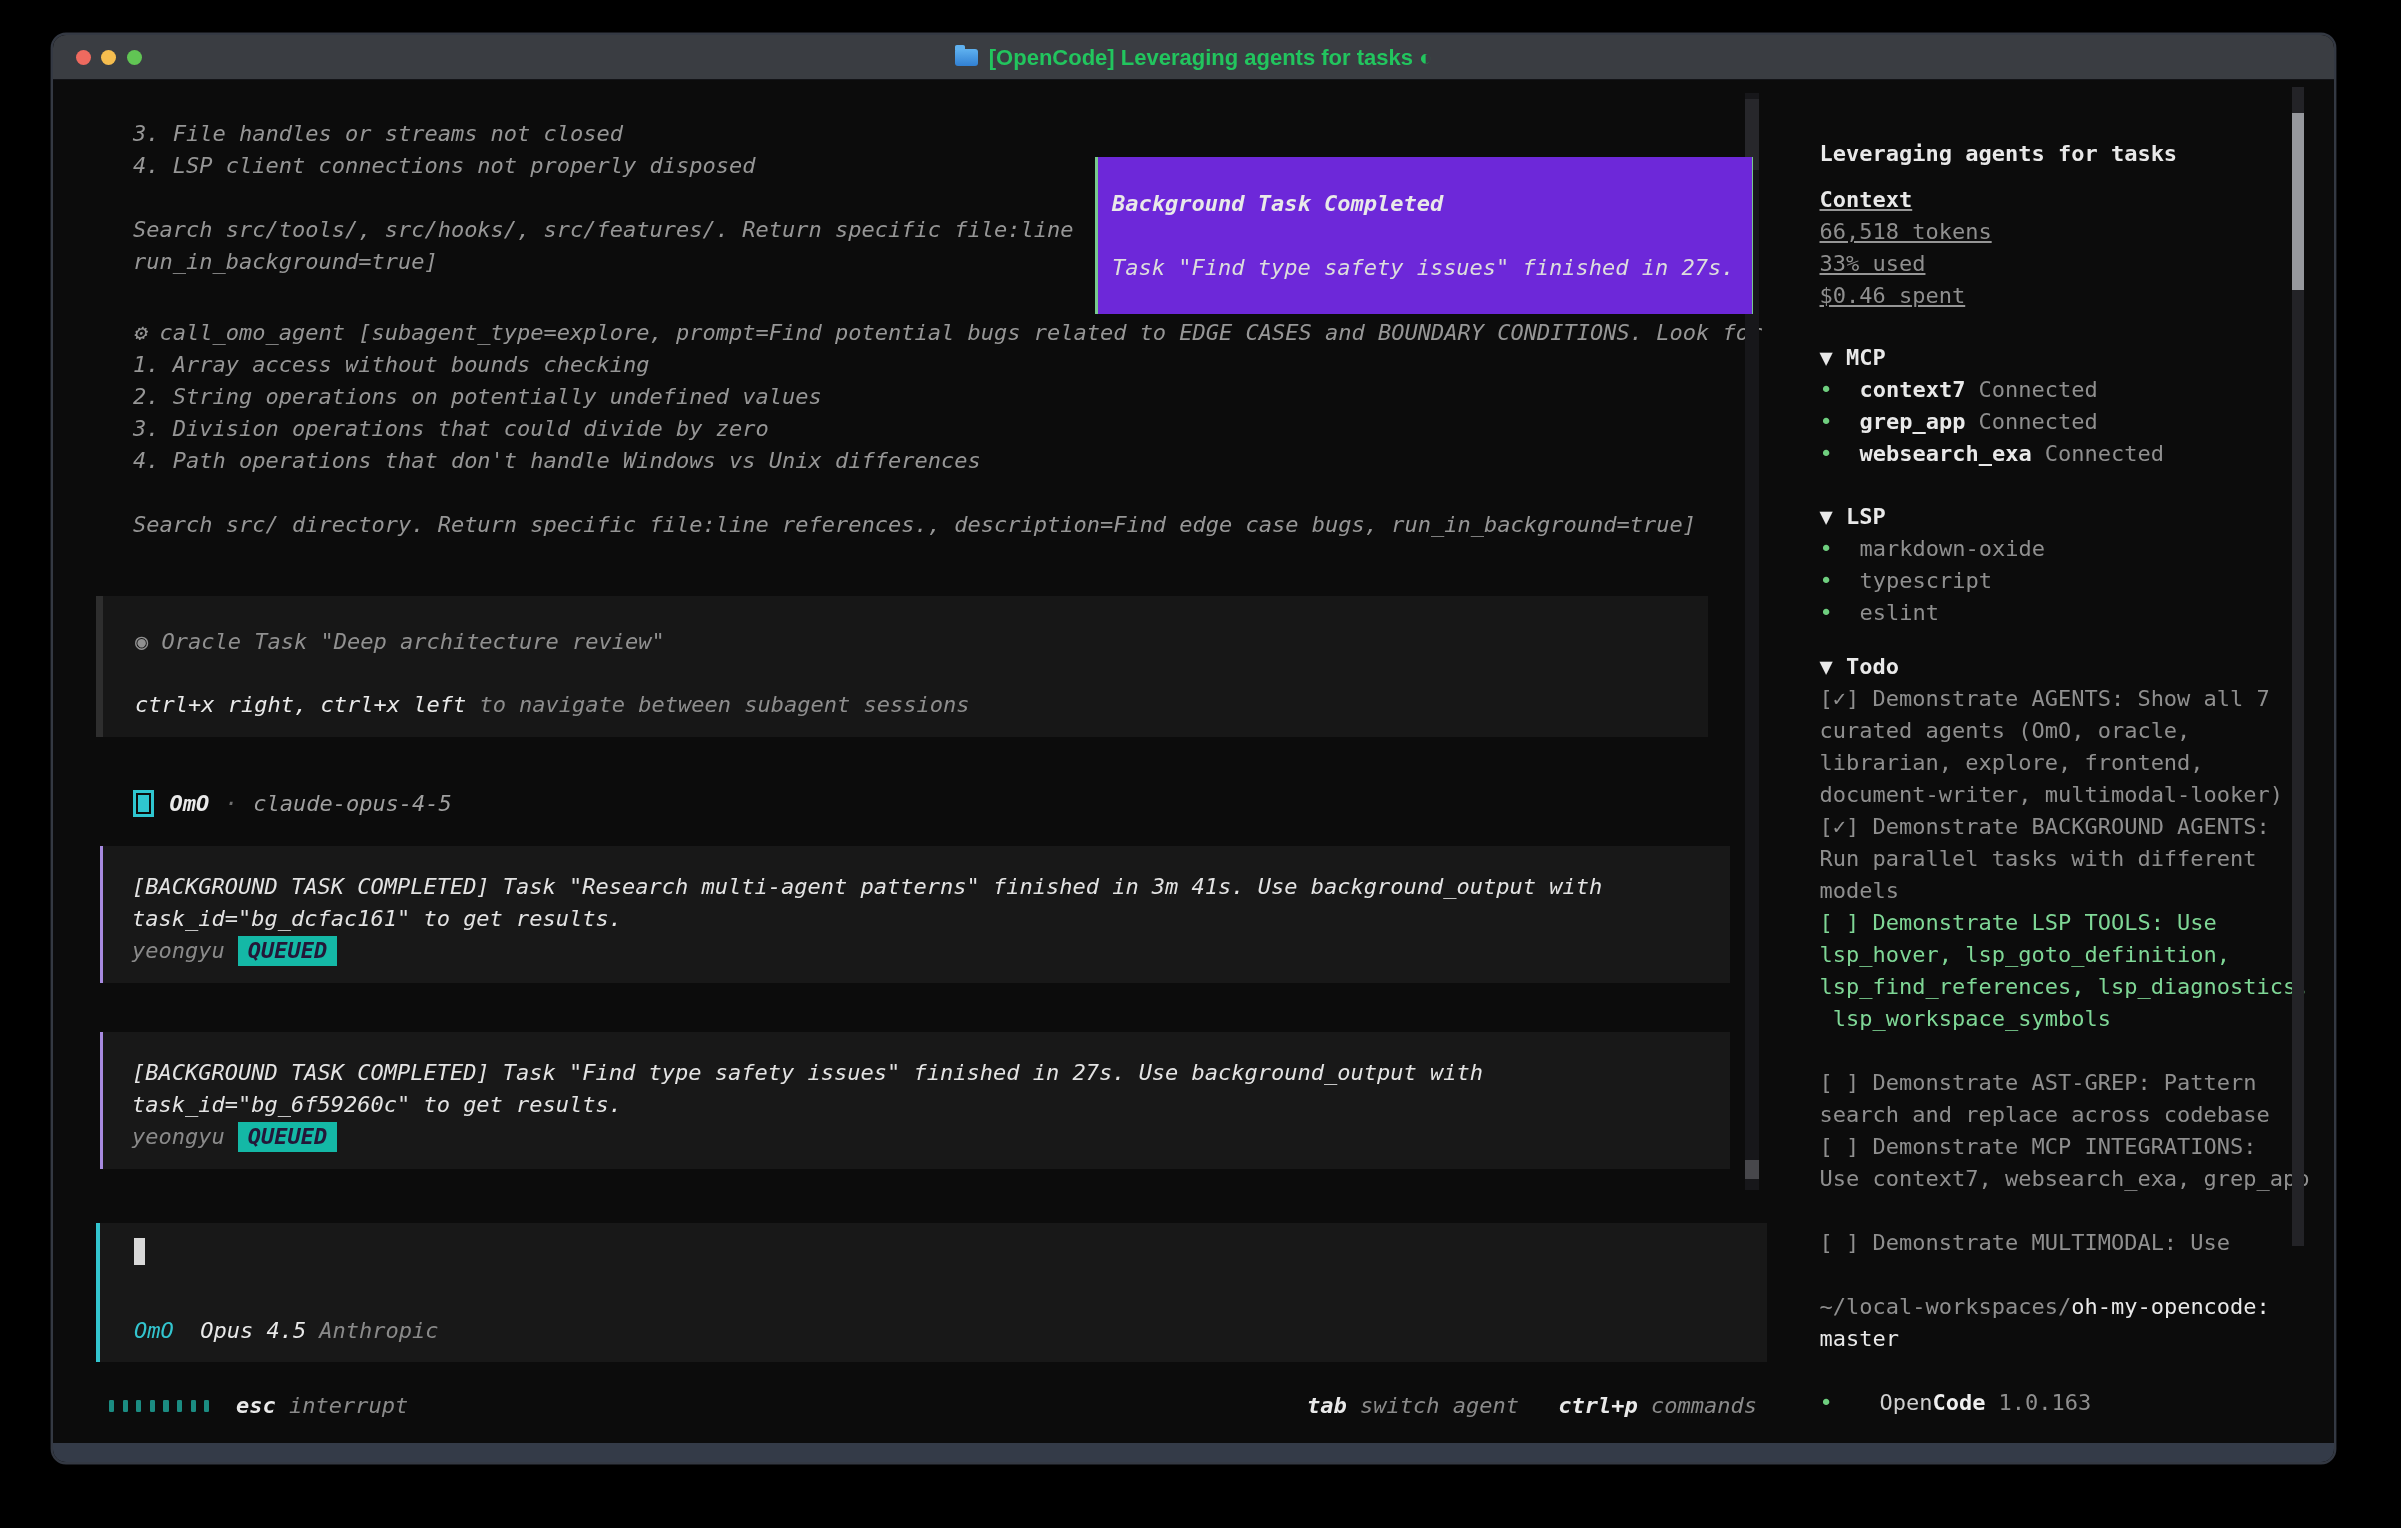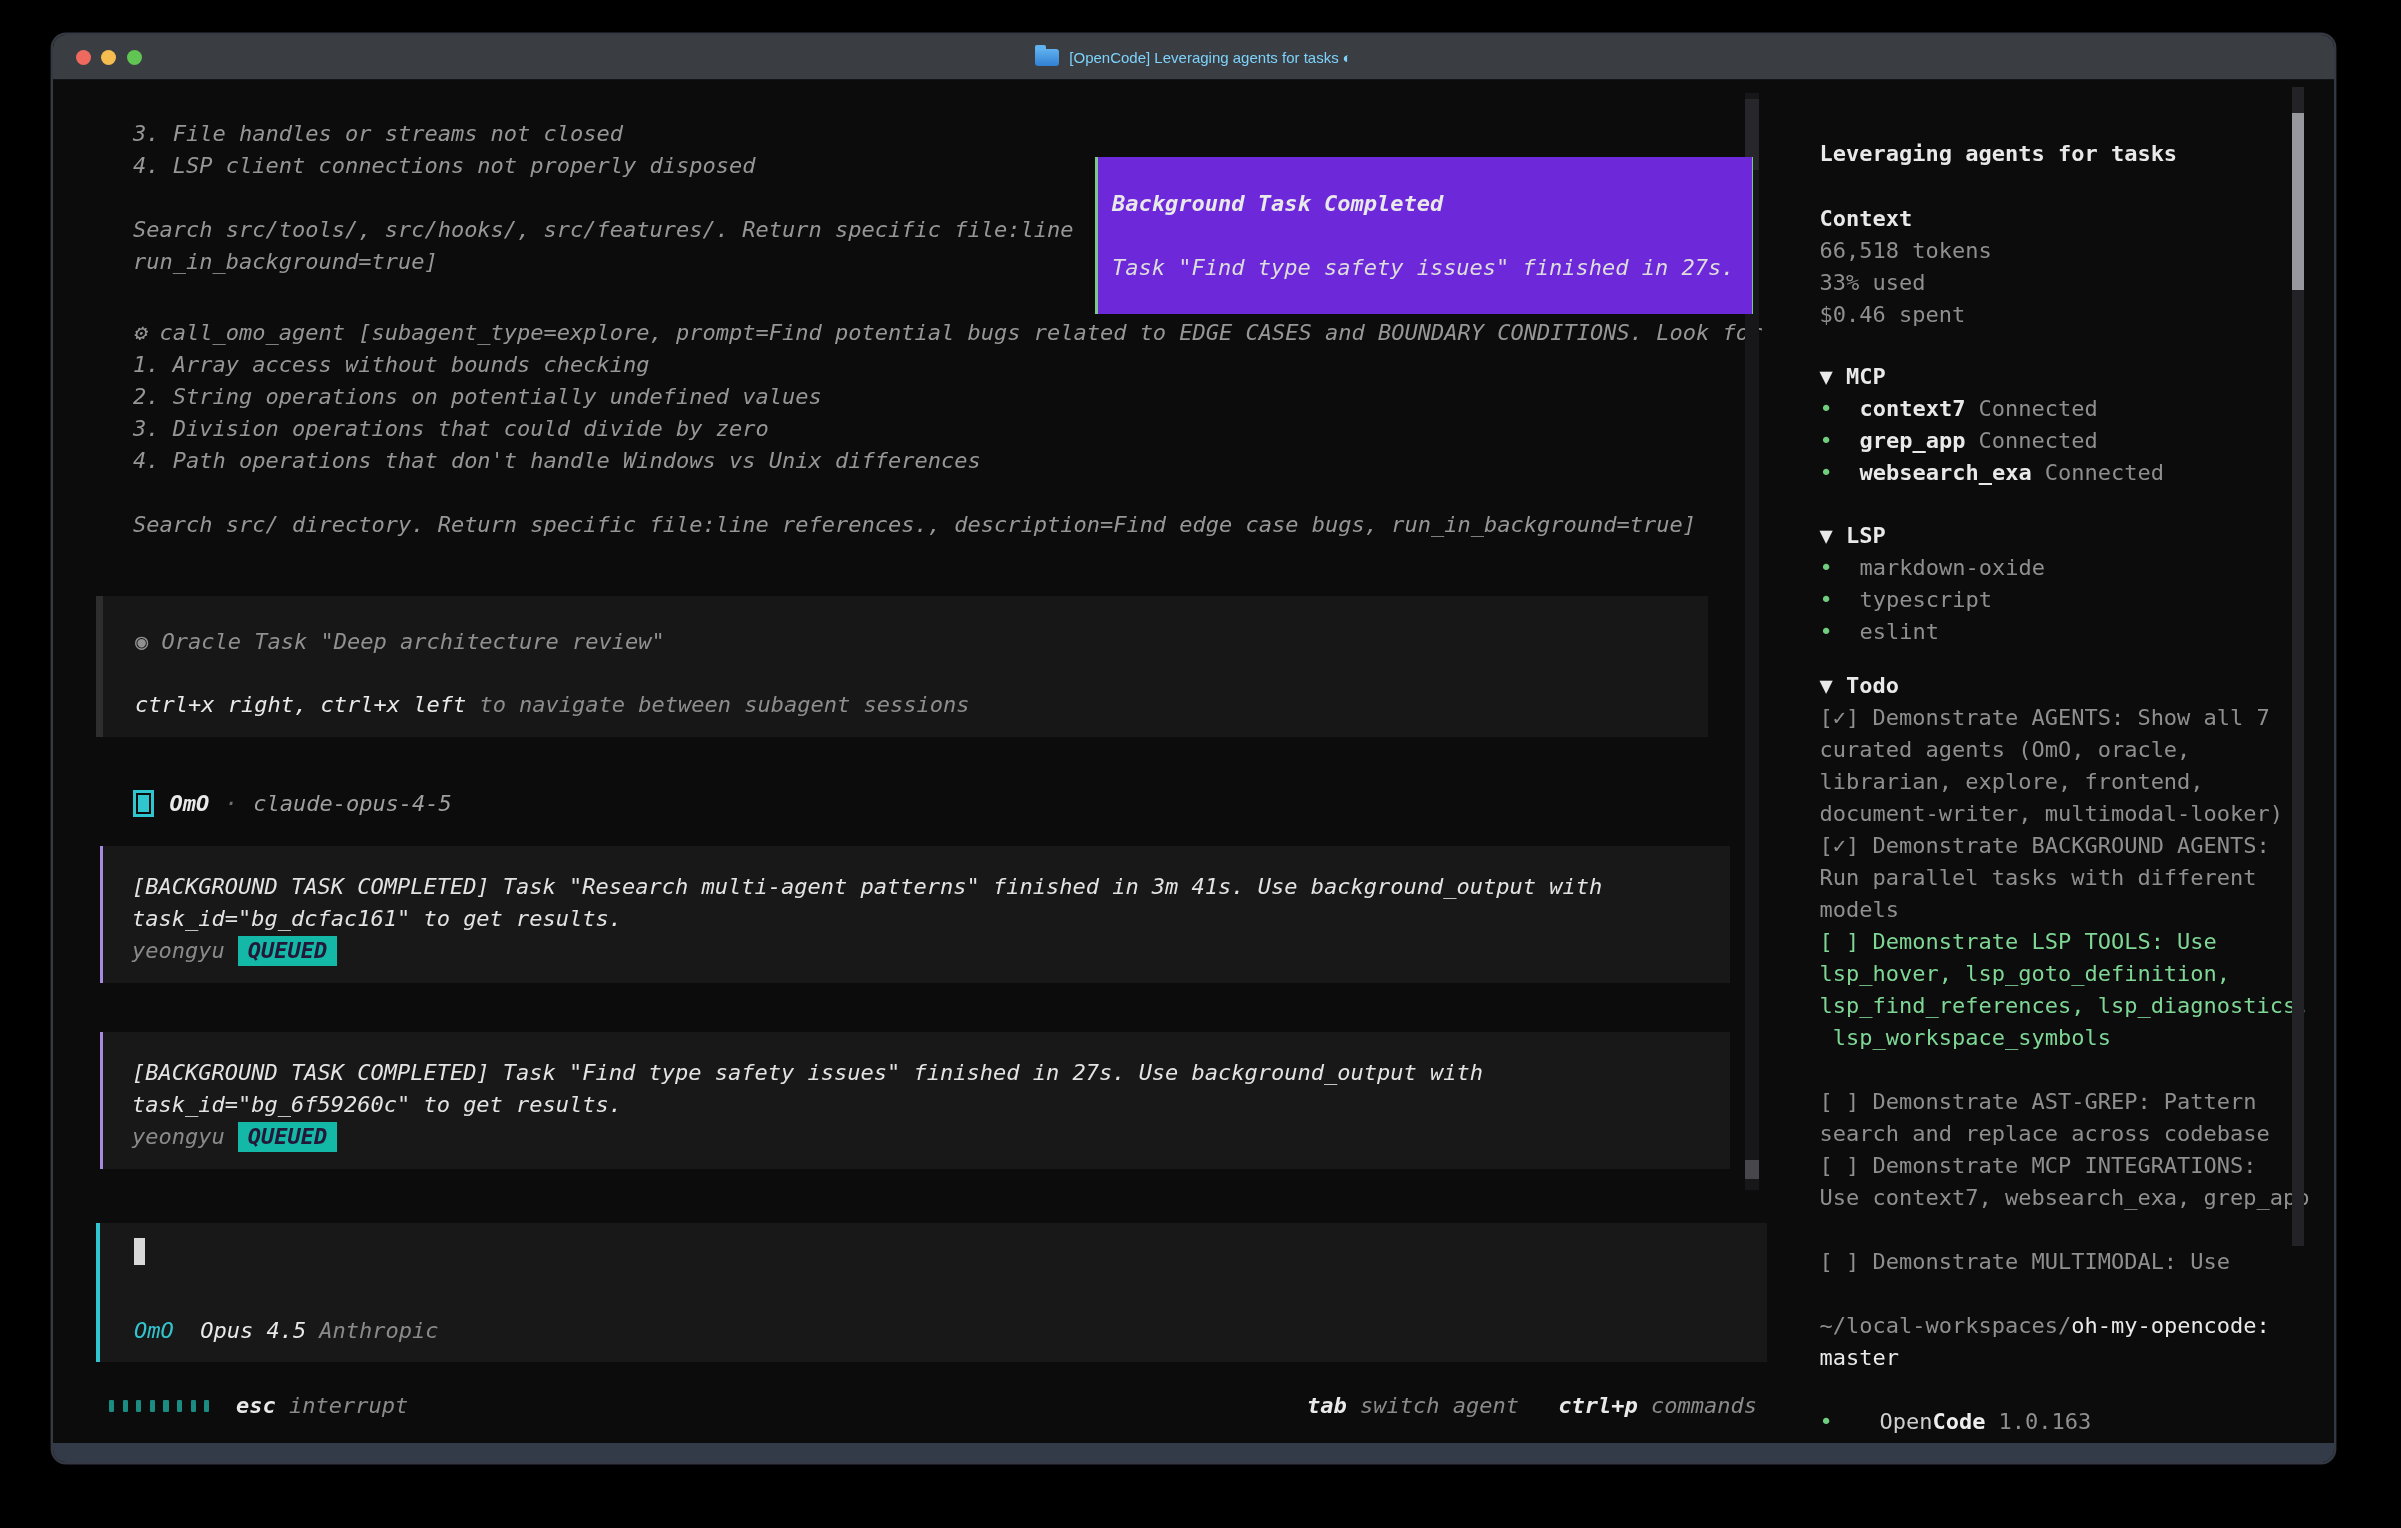--- a/index.html
+++ b/index.html
@@ -15,22 +15,22 @@
   .traffic { position:absolute; top:14.8px; width:15.4px; height:15.4px; border-radius:50%; }
   .t-close { left:22.5px;  background:#ee6a5f; }
   .t-min   { left:48px;  background:#f5bd4f; }
   .t-max   { left:74px; background:#61c554; }
   .title-center { position:absolute; left:0; right:0; top:0; height:45px;
                   display:flex; align-items:center; justify-content:center; gap:10.6px; }
   .folder-icon { position:relative; width:23.6px; height:17.7px; background:linear-gradient(#5fb1ef,#3180d3);
                  border-radius:1.8px 3px 3px 3px; }
   .folder-icon::before { content:""; position:absolute; left:0; top:-3.5px; width:10.6px; height:4.7px;
                  background:#5fb1ef; border-radius:1.8px 1.8px 0 0; }
-  .win-title { font-family:"Liberation Sans","DejaVu Sans",sans-serif; font-weight:normal;
-               font-size:15px; color:#7dd3fc; }
+  .win-title { font-family:"Liberation Sans","DejaVu Sans",sans-serif; font-weight:bold;
+               font-size:22px; color:#22c55e; }
 
   
   .content { position:absolute; left:0; top:46px; width:100%; height:1363px; }
   .main    { position:absolute; left:0; top:0; width:1744px; height:100%; overflow:hidden;font-style:italic; }
   .sidebar { position:absolute; left:1744px; top:0; width:537px; height:100%; }
 
   pre.tlines { white-space:pre; color:#969696; }
   .pos { position:absolute; }
 
   
@@ -84,21 +84,21 @@
 
   
   .main-sb { position:absolute; left:1692px; top:11.8px; width:13.6px; height:1097px; background:#17171a; }
   .main-sb .th1 { position:absolute; left:0; top:5.9px;   width:100%; height:71px; background:#27272b; }
   .main-sb .th2 { position:absolute; left:0; top:1067px; width:100%; height:19px;  background:#47474b; }
 
   
   .sb-inner { position:absolute; left:22.5px; top:0; width:492px; }
   .sb-title { margin-top:57px; color:#e9e9e9; font-weight:bold; }
   .sb-h { color:#e9e9e9; font-weight:bold; }
-  .ctx { margin-top:33px; }
+  .ctx { margin-top:14px;text-decoration:underline; }
   .dim { color:#8f8f8f; }
   .sec-mcp { margin-top:29.5px; } .sec-lsp { margin-top:31px; } .sec-todo { margin-top:22.5px; }
   .li { display:flex; gap:0; }
   .bullet { color:#6fcf7f; width:40px; }
   .li .name { color:#e9e9e9; font-weight:bold; }
   .li .stat { color:#8f8f8f; margin-left:13px; }
   .li.plain .name { color:#8f8f8f; font-weight:normal; }
   .todo-item { white-space:pre-wrap; color:#8f8f8f; }
   .todo-item.active { color:#7fd796; }
   .gap { margin-top:32px; }

